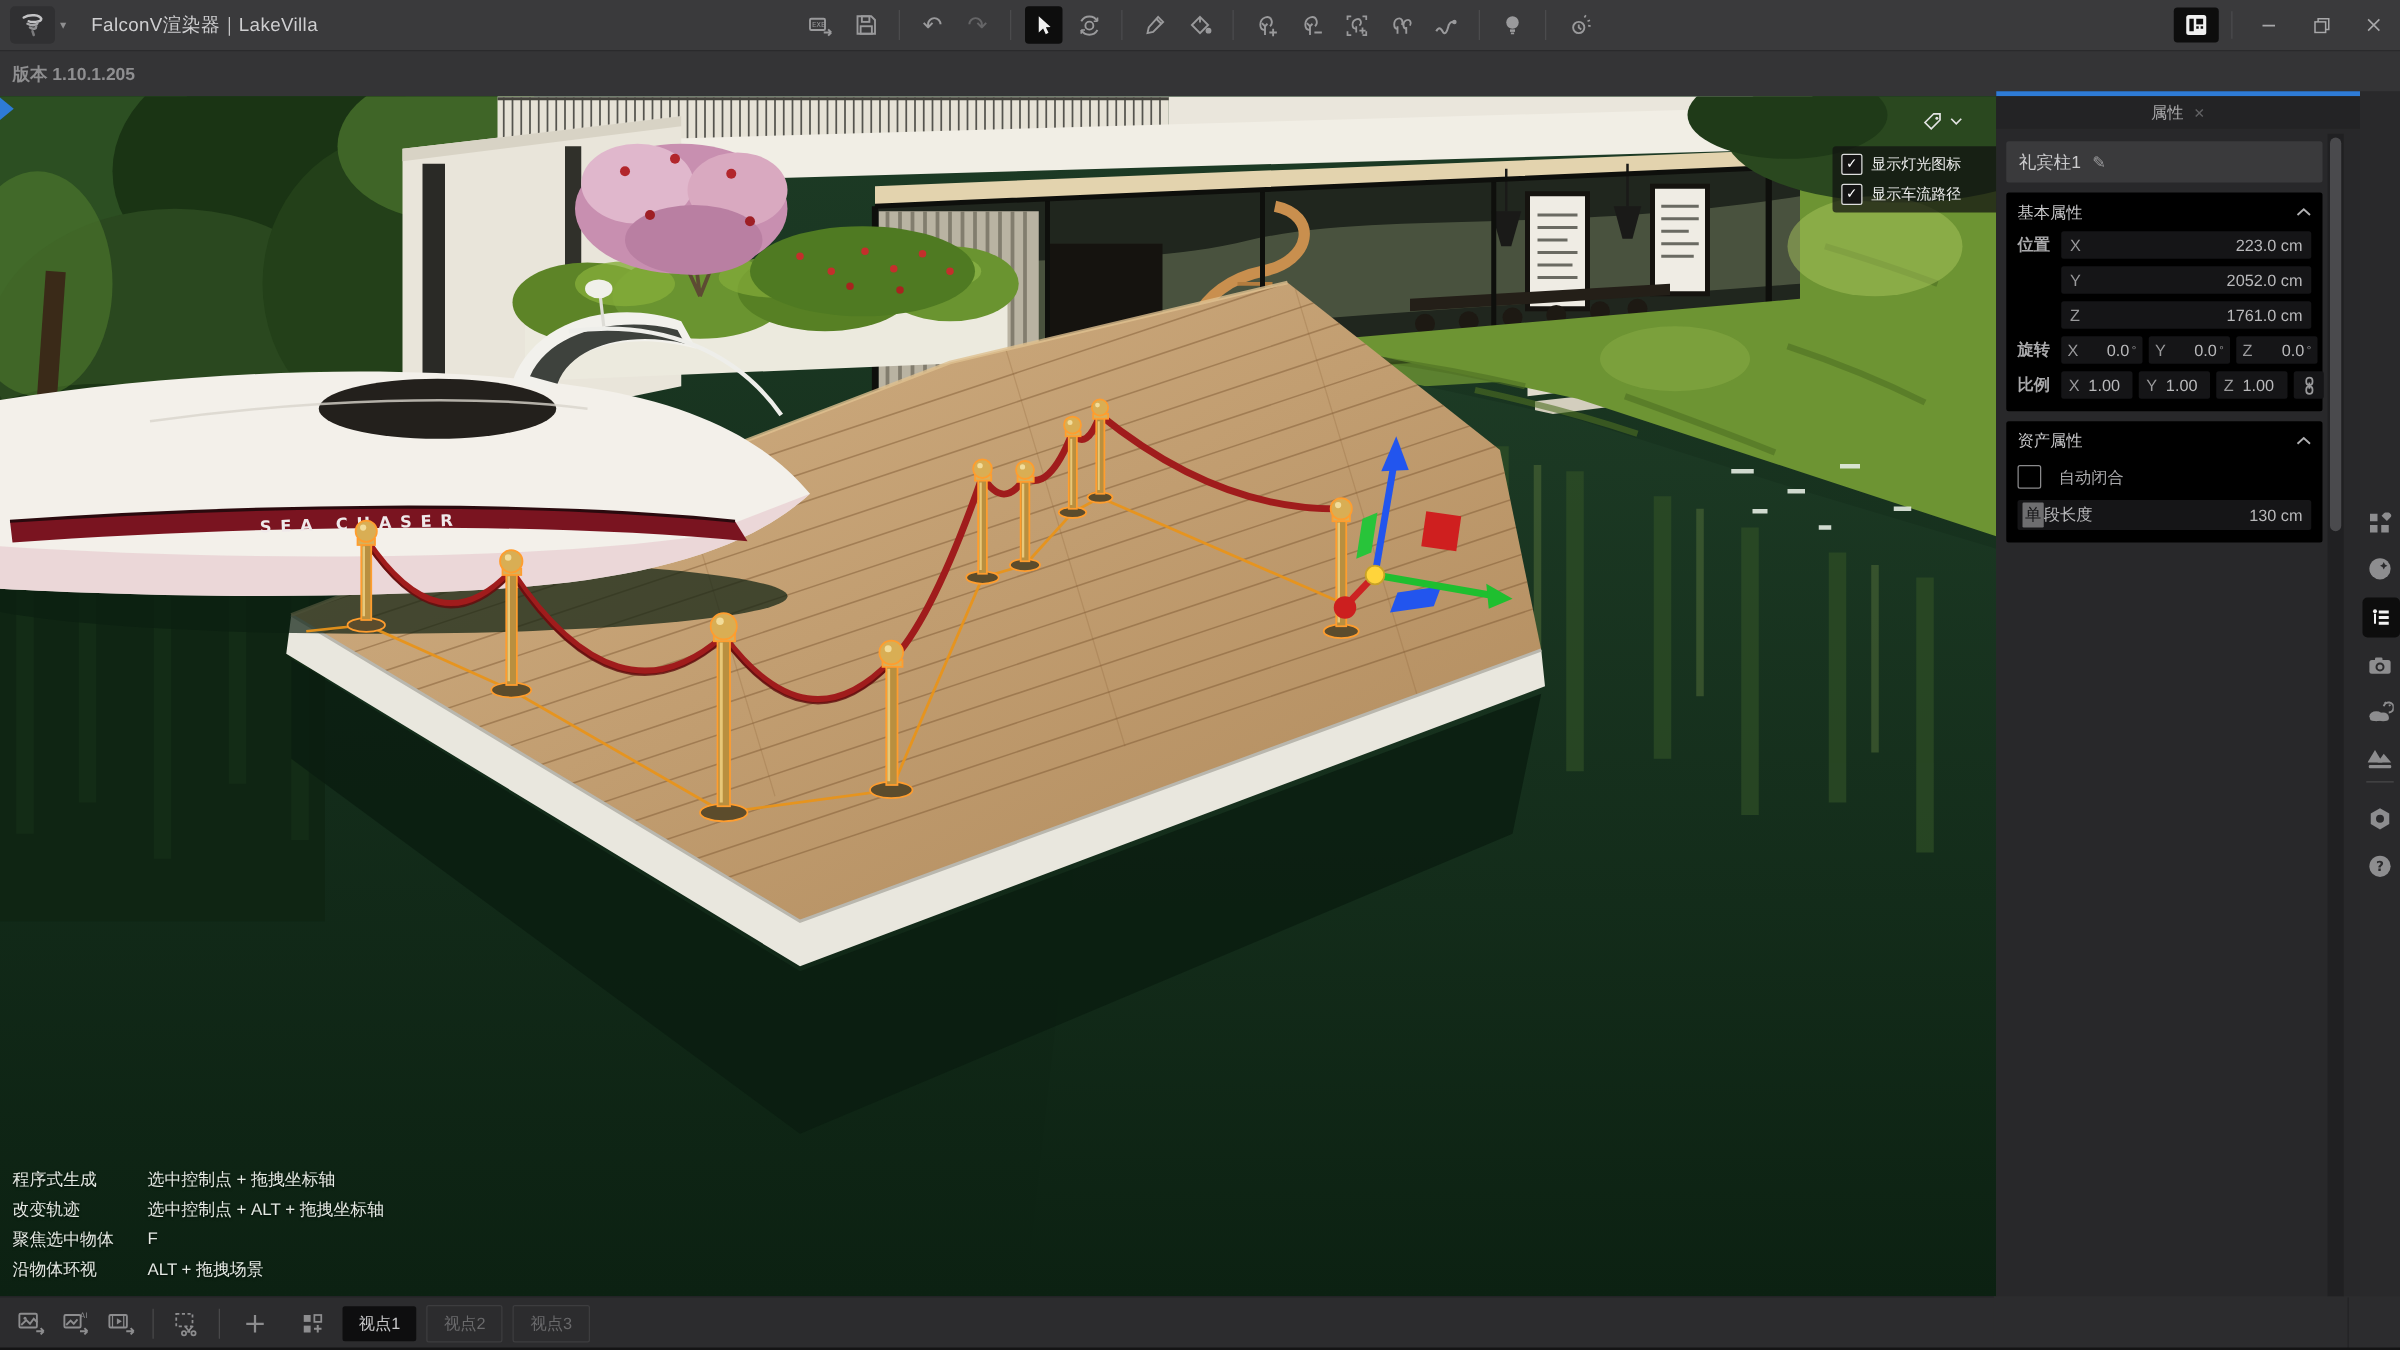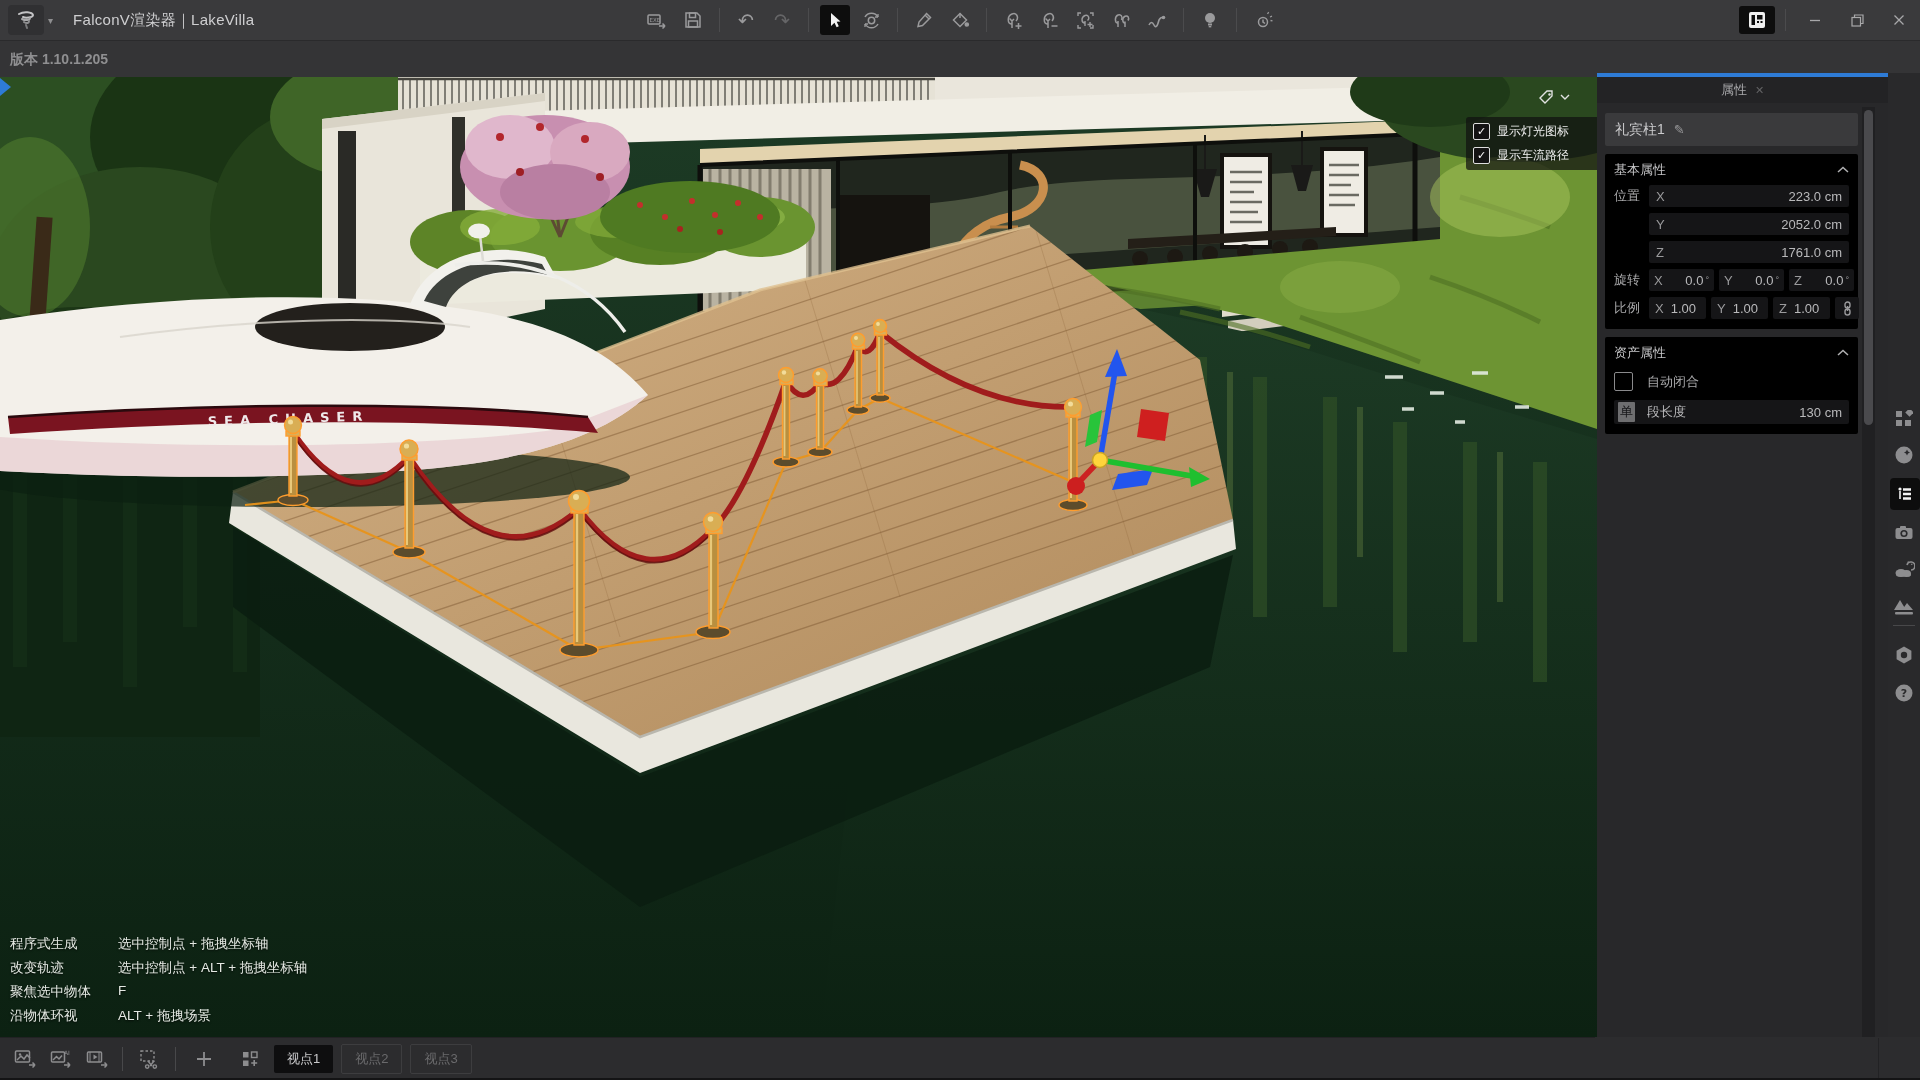--- a/index.html
+++ b/index.html
@@ -40,35 +40,35 @@
   .props-tabbar{height:26px;background:#232325;display:flex;align-items:center;justify-content:center;gap:8px;}
   .props-tabbar .t{color:#a9a9ab;font-size:13px;}
   .props-tabbar .x{color:#626264;font-size:11px;}
   .namebox{margin:10px 8px 0 8px;width:253px;height:33px;background:#3a3a3c;border-radius:2px;display:flex;align-items:center;padding:0 10px;box-sizing:border-box;}
   .namebox .nm{color:#cbcbcd;font-size:14px;}
   .namebox .pencil{color:#9a9a9c;font-size:13px;margin-left:9px;}
   .section{margin:8px 8px 0 8px;width:253px;background:#000000;border-radius:2px;padding:7px 9px 10px 9px;box-sizing:border-box;}
   .sec-head{display:flex;align-items:center;color:#c6c6c8;font-size:13px;margin-bottom:4px;}
   .sec-head svg{margin-left:auto;}
   .prow{display:flex;align-items:center;margin-top:6px;gap:5px;}
-  .plabel{width:30px;color:#a9a9ab;font-size:13px;flex:none;}
+  .plabel{width:30px;color:#a9a9ab;font-size:13px;flex:none;font-weight:bold;}
   .pfield{background:#151517;border-radius:2px;height:22px;display:flex;align-items:center;padding:0 7px;color:#b9b9bb;font-size:13px;box-sizing:border-box;}
   .pfield .ax{color:#9a9a9c;}
   .pfield .val{margin-left:auto;}
   .pfield.full{flex:1;}
   .pfield.rot{width:65px;flex:none;padding:0 5px;}
   .pfield.scl{width:57px;flex:none;padding:0 6px;}
   .pfield.scl .val{margin-left:7px;}
   .deg{font-size:9px;vertical-align:top;margin-left:2px;color:#9a9a9c;}
   .linkbox{width:24px;height:22px;background:#151517;border-radius:2px;display:flex;align-items:center;justify-content:center;flex:none;}
   .cbx2{width:17px;height:17px;border:1.5px solid #8a8a8c;border-radius:2px;background:transparent;flex:none;}
   .asset-lbl{color:#a9a9ab;font-size:13px;margin-left:9px;}
   .segfield{margin-top:9px;background:#151517;border-radius:2px;height:24px;display:flex;align-items:center;padding:0 7px 0 4px;color:#b9b9bb;font-size:13px;}
   .seg-hl{background:#6e6e70;color:#161618;padding:1px 2px;border-radius:1px;}
-  .seg-rest{color:#b9b9bb;padding-left:12px;}
+  .seg-rest{color:#b9b9bb;}
   .segfield .val{margin-left:auto;}
   .vscroll{position:absolute;left:265px;top:30px;width:13px;height:930px;background:#202022;}
   .vscroll .thumb{margin:3px 2px;width:9px;height:315px;background:#4a4a4d;border-radius:5px;}
 
   
   .strip{position:absolute;left:1888px;top:73px;width:32px;height:964px;background:#29292b;}
   .strip .s-icon{position:absolute;left:0;width:32px;height:32px;display:flex;align-items:center;justify-content:center;color:#8d8d8f;}
   .strip .s-icon.active{left:2px;width:30px;background:#0d0d0d;border-radius:4px;color:#fff;}
   .strip .s-sep{position:absolute;left:5px;width:22px;height:1px;background:#48484a;}
 

